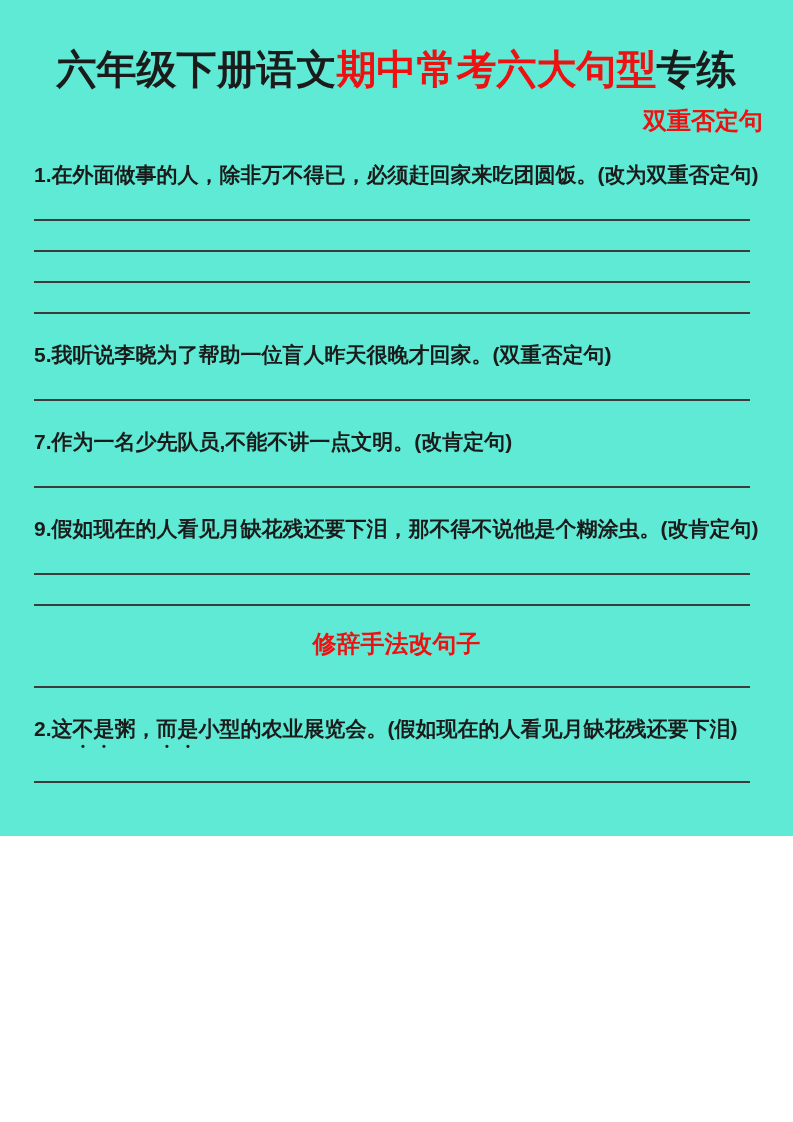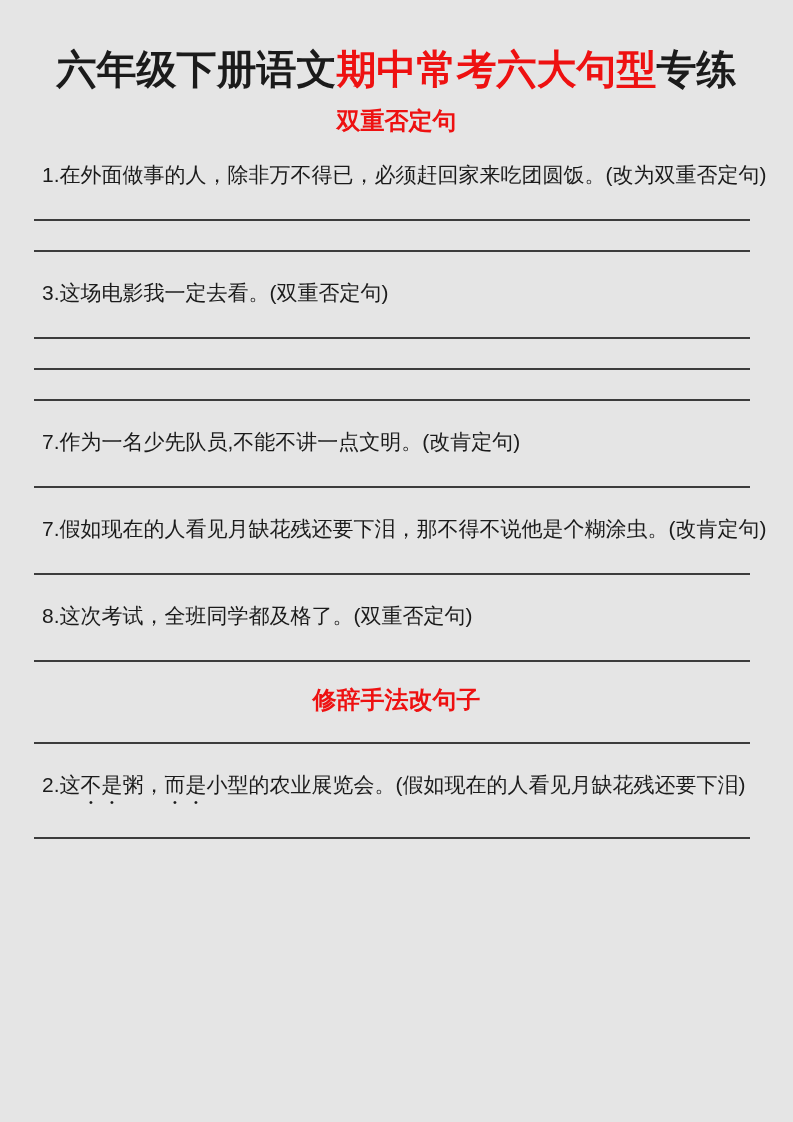--- a/index.html
+++ b/index.html
@@ -3,22 +3,22 @@
 <meta charset="utf-8">
 <style>
   html, body {
     margin: 0;
     padding: 0;
     background: #ffffff;
   }
   .page {
     position: relative;
     width: 793px;
-    height: 1122px;
-    background: #e5e5e5;
+    height: 836px;
+    background: #5eead4;
     overflow: hidden;
     box-sizing: border-box;
     padding: 44px 0 0 30px;
     font-family: "Liberation Sans", sans-serif;
     color: #1b1b1b;
   }
   .title {
     margin: 0;
     padding-right: 30px;
     text-align: center;
@@ -32,23 +32,23 @@
     margin: 24px 30px 0 0;
     text-align: center;
     font-size: 24px;
     font-weight: 700;
     line-height: 27px;
   }
   #sections .section-heading:first-child {
     margin-top: 13px;
   }
   .question {
-    margin: 26px 0 0 12px;
+    margin: 26px 0 0 4px;
     font-size: 21px;
-    font-weight: 400;
+    font-weight: 700;
     line-height: 30px;
     white-space: nowrap;
   }
   .answer-line {
     height: 0;
     margin: 29px 43px 0 4px;
     border-top: 2px solid #3c3c3c;
   }
   .em-dots {
     -webkit-text-emphasis: filled dot #1b1b1b;
@@ -56,32 +56,31 @@
     text-emphasis: filled dot #1b1b1b;
     text-emphasis-position: under right;
   }
 </style>
 </head>
 <body>
 
 <div class="page">
   <h1 class="title"><span>六年级下册语文</span><span class="accent" style="color: rgb(238, 17, 17);">期中常考六大句型</span><span>专练</span></h1>
   <div id="sections">
-      <h2 class="section-heading" style="color: rgb(238, 17, 17);">双重否定句</h2>
+      <h2 class="section-heading" style="color: rgb(238, 17, 17); text-align: right;">双重否定句</h2>
       <p class="question">1.在外面做事的人，除非万不得已，必须赶回家来吃团圆饭。(改为双重否定句)</p>
       <div class="answer-line"></div>
       <div class="answer-line"></div>
-      <p class="question">3.这场电影我一定去看。(双重否定句)</p>
       <div class="answer-line"></div>
       <div class="answer-line"></div>
+      <p class="question">5.我听说李晓为了帮助一位盲人昨天很晚才回家。(双重否定句)</p>
       <div class="answer-line"></div>
       <p class="question">7.作为一名少先队员,不能不讲一点文明。(改肯定句)</p>
       <div class="answer-line"></div>
-      <p class="question">7.假如现在的人看见月缺花残还要下泪，那不得不说他是个糊涂虫。(改肯定句)</p>
+      <p class="question">9.假如现在的人看见月缺花残还要下泪，那不得不说他是个糊涂虫。(改肯定句)</p>
       <div class="answer-line"></div>
-      <p class="question">8.这次考试，全班同学都及格了。(双重否定句)</p>
       <div class="answer-line"></div>
       <h2 class="section-heading" style="color: rgb(238, 17, 17);">修辞手法改句子</h2>
       <div class="answer-line"></div>
       <p class="question"><span>2.这</span><span class="em-dots">不是</span><span>粥，</span><span class="em-dots">而是</span><span>小型的农业展览会。(假如现在的人看见月缺花残还要下泪)</span></p>
       <div class="answer-line"></div>
     </div>
 </div>
 
 </body></html>

